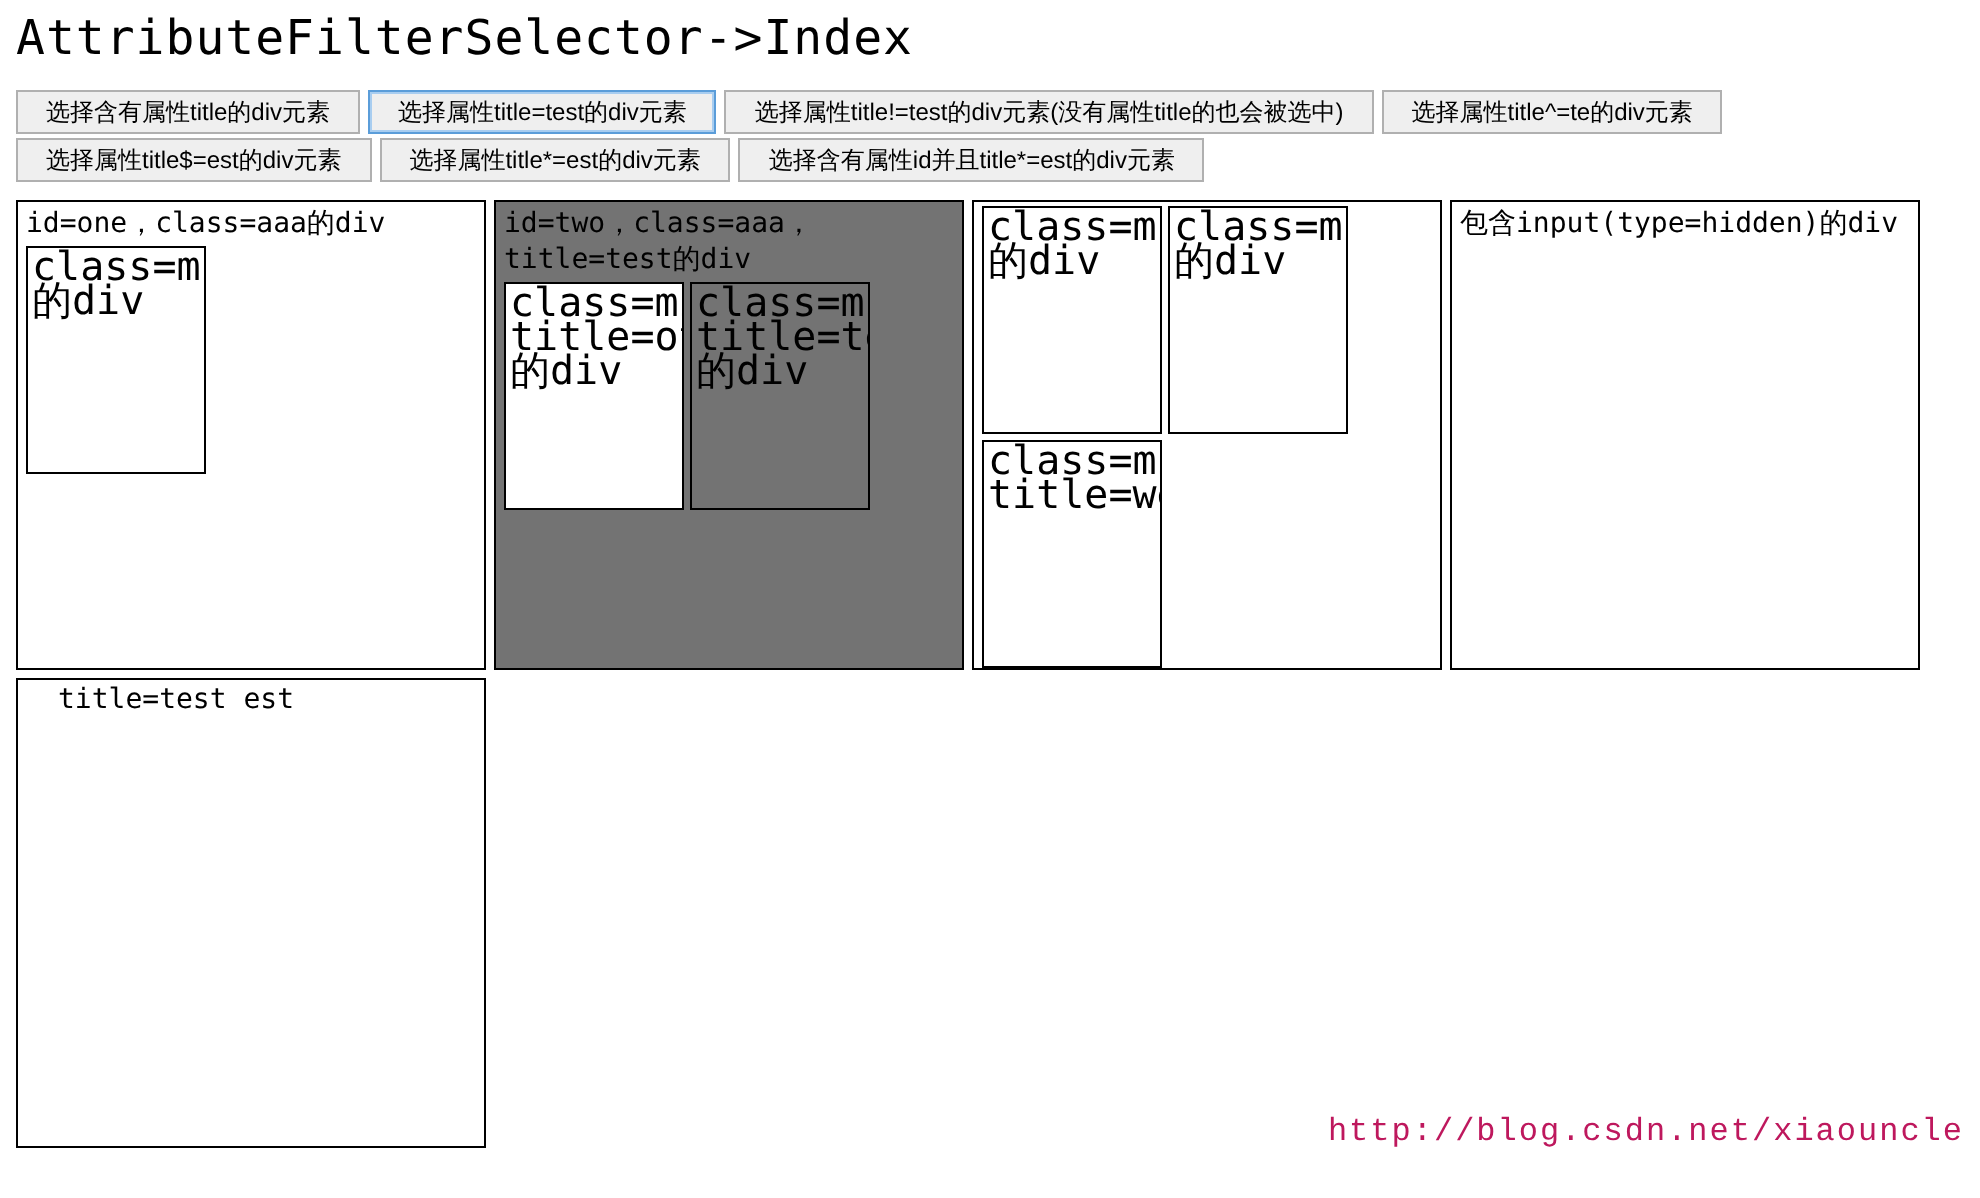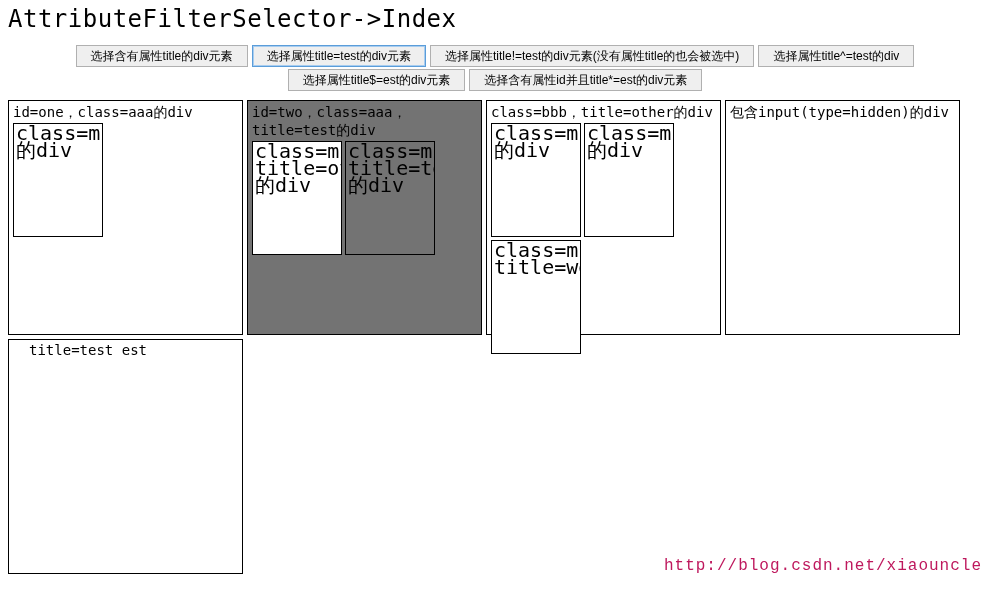--- a/index.html
+++ b/index.html
@@ -19,21 +19,20 @@
       font-family: "SimSun", "宋体", monospace;
       font-size: 24px;
       font-weight: normal;
       margin-bottom: 12px;
       letter-spacing: 0.5px;
     }
     .button-row {
       display: flex;
       gap: 4px;
       margin-bottom: 2px;
-      justify-content: center;
     }
     .btn {
       background: #efefef;
       border: 1px solid #b0b0b0;
       padding: 2px 14px;
       font-size: 12px;
       font-family: Arial, "Microsoft YaHei", sans-serif;
       cursor: pointer;
       white-space: nowrap;
       line-height: 16px;
@@ -106,25 +105,26 @@
   </style>
 </head>
 <body>
 
 <h1>AttributeFilterSelector-&gt;Index</h1>
 
 <div class="button-row">
   <button class="btn">选择含有属性title的div元素</button>
   <button class="btn active">选择属性title=test的div元素</button>
   <button class="btn">选择属性title!=test的div元素(没有属性title的也会被选中)</button>
-  <button class="btn">选择属性title^=test的div</button>
+  <button class="btn">选择属性title^=te的div元素</button>
 </div>
 
 <div class="button-row">
   <button class="btn">选择属性title$=est的div元素</button>
+  <button class="btn">选择属性title*=est的div元素</button>
   <button class="btn">选择含有属性id并且title*=est的div元素</button>
 </div>
 
 <div class="boxes-row">
 
   <div class="outer-box">
     <div class="outer-label">id=one，class=aaa的div</div>
     <div class="inner-container">
       <div class="inner-box">class=mini的div</div>
     </div>
@@ -132,21 +132,20 @@
 
   <div class="outer-box highlighted">
     <div class="outer-label">id=two，class=aaa，title=test的div</div>
     <div class="inner-container">
       <div class="inner-box">class=mini，title=other的div</div>
       <div class="inner-box no-bg">class=mini，title=test的div</div>
     </div>
   </div>
 
   <div class="outer-box">
-    <div class="outer-label">class=bbb，title=other的div</div>
     <div class="inner-container">
       <div class="inner-box">class=mini的div</div>
       <div class="inner-box">class=mini的div</div>
       <div class="inner-box">class=mini，title=west</div>
     </div>
   </div>
 
   <div class="outer-box">
     <div class="outer-label">包含input(type=hidden)的div</div>
   </div>

